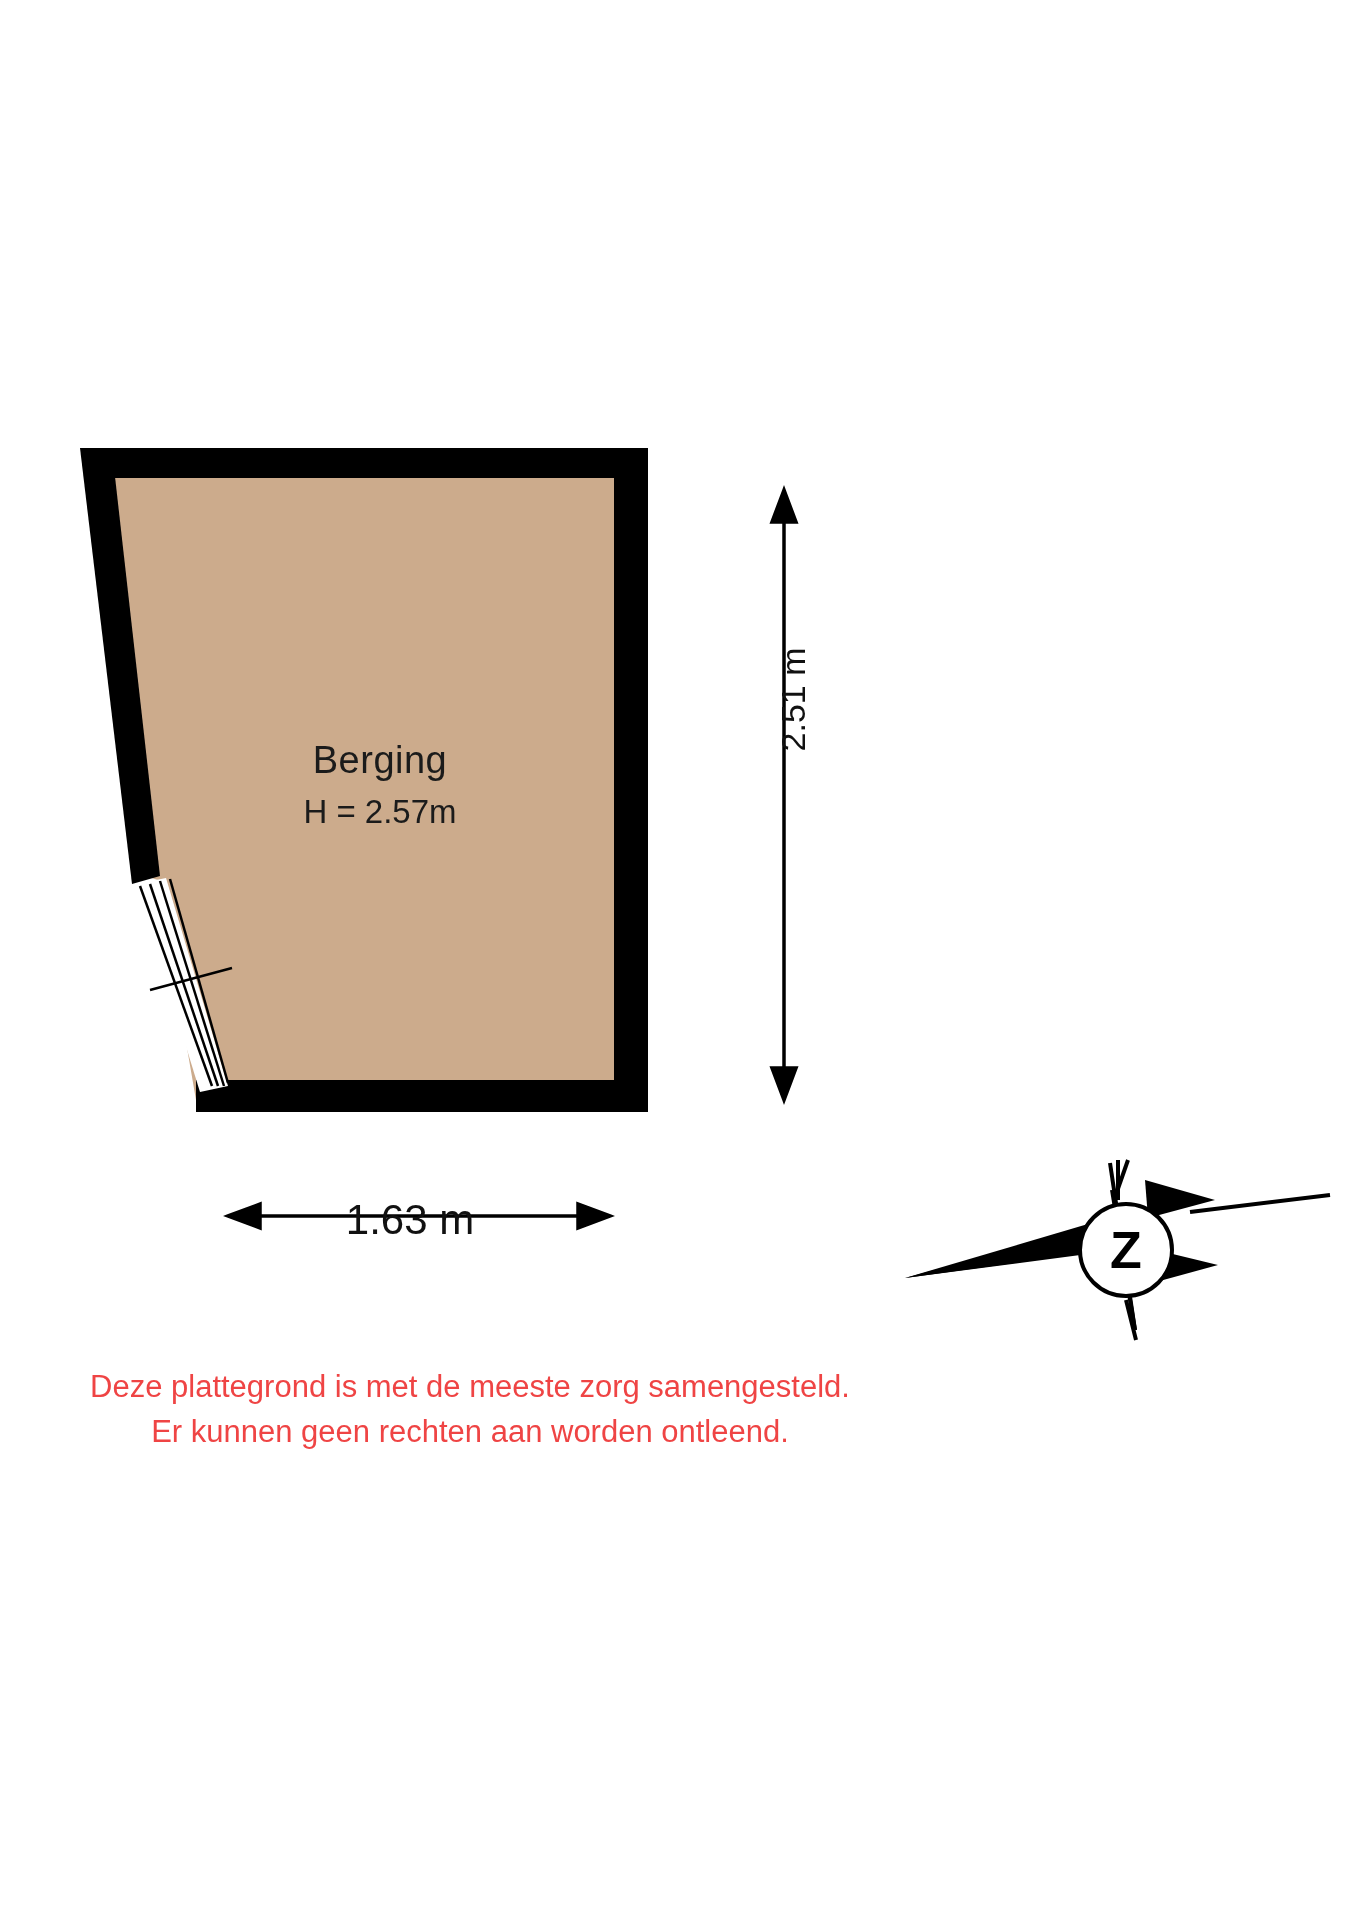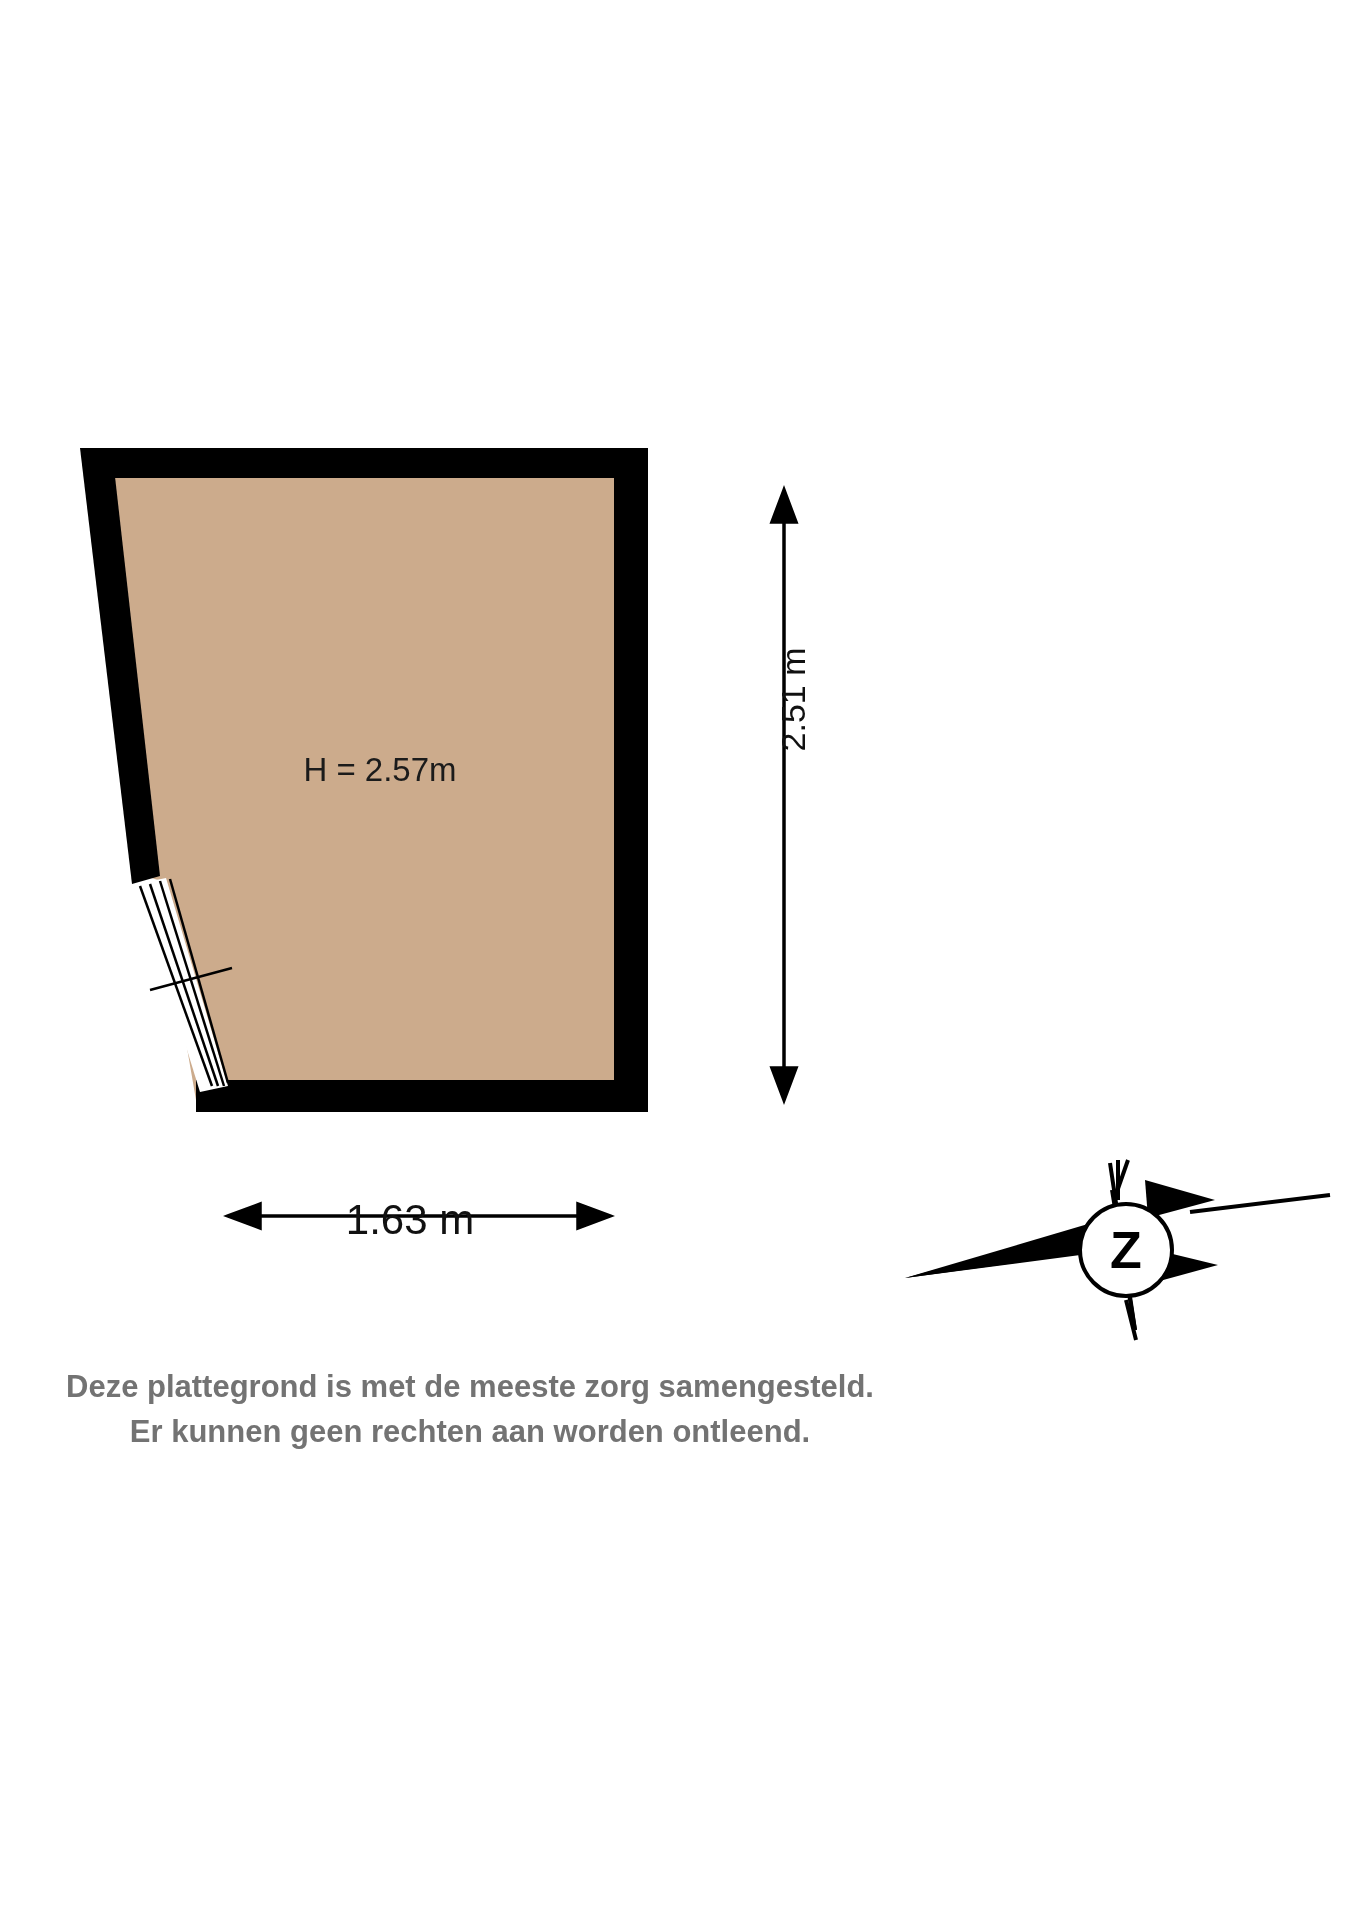--- a/index.html
+++ b/index.html
@@ -69,22 +69,21 @@
   }
 
   .disclaimer {
     position: absolute;
     left: 0;
     top: 1365px;
     width: 940px;
     text-align: center;
     font-size: 31px;
     line-height: 1.45;
-    color: #737373;
-    font-weight: bold;
+    color: #ef4444;
   }
   .disclaimer div { white-space: nowrap; }
 </style>
 </head>
 <body>
 
 <svg id="floorplan-canvas" viewBox="0 0 1358 1920">
 
   <polygon points="108,452 640,452 640,1100 196,1100 158,880 132,872" fill="#ccab8c" stroke="none"></polygon>
 
@@ -139,20 +138,21 @@
 
     <polygon points="1145,1180 1215,1200 1148,1218" fill="#000000"></polygon>
     <polygon points="1148,1248 1218,1265 1145,1285" fill="#000000"></polygon>
 
     <circle cx="1126" cy="1250" r="46" fill="#ffffff" stroke="#000000" stroke-width="4"></circle>
     <text x="1126" y="1268" text-anchor="middle" font-family="Liberation Sans, sans-serif" font-size="52" font-weight="bold" fill="#000000">Z</text>
   </g>
 </svg>
 
 <div class="room-label-group">
+  <div class="room-name">Berging</div>
   <div class="room-height">H = 2.57m</div>
 </div>
 
 <div class="dim-vertical-label">2.51 m</div>
 <div class="dim-horizontal-label">1.63 m</div>
 
 <div class="disclaimer">
   <div>Deze plattegrond is met de meeste zorg samengesteld.</div>
   <div>Er kunnen geen rechten aan worden ontleend.</div>
 </div>

